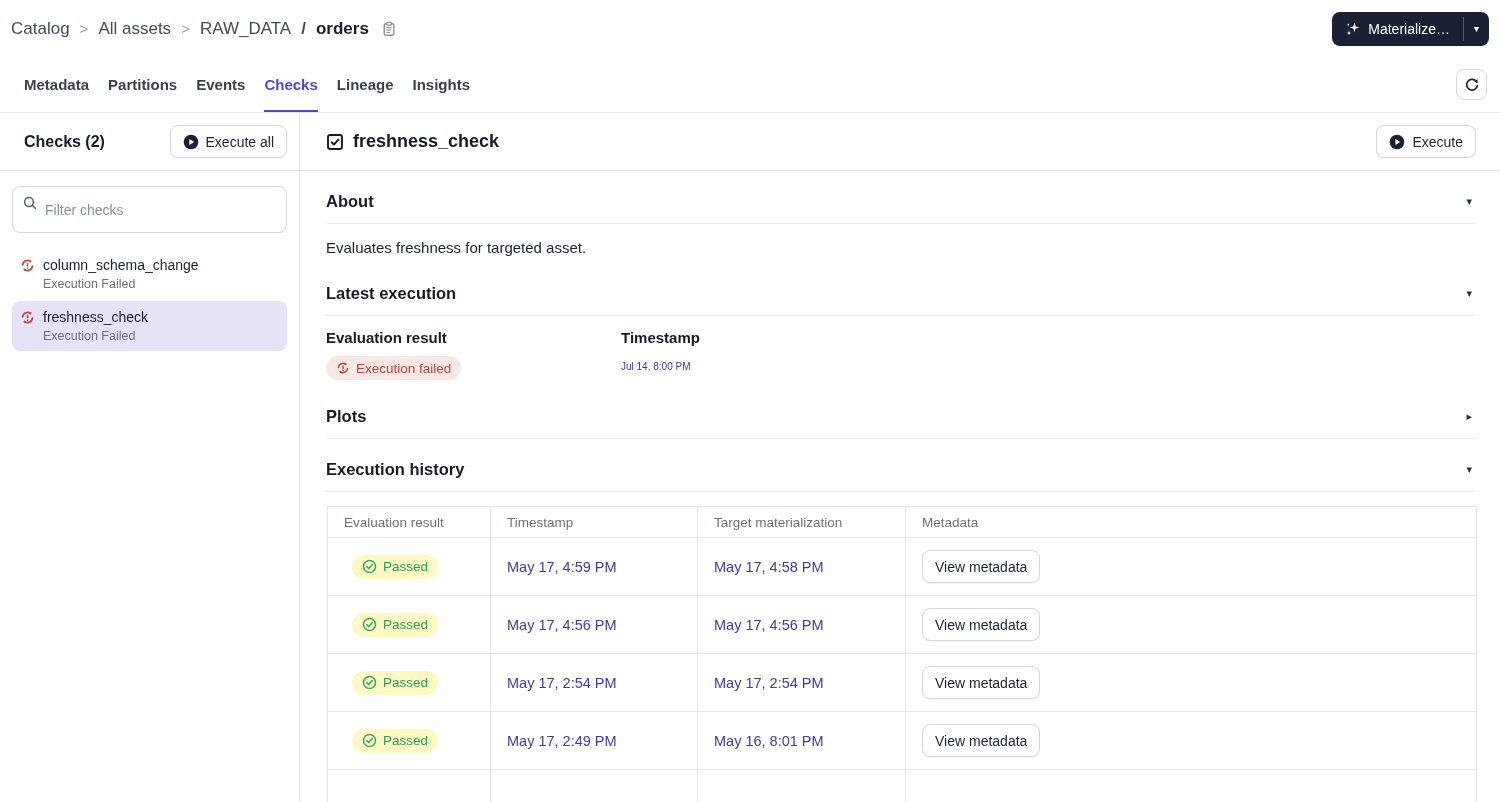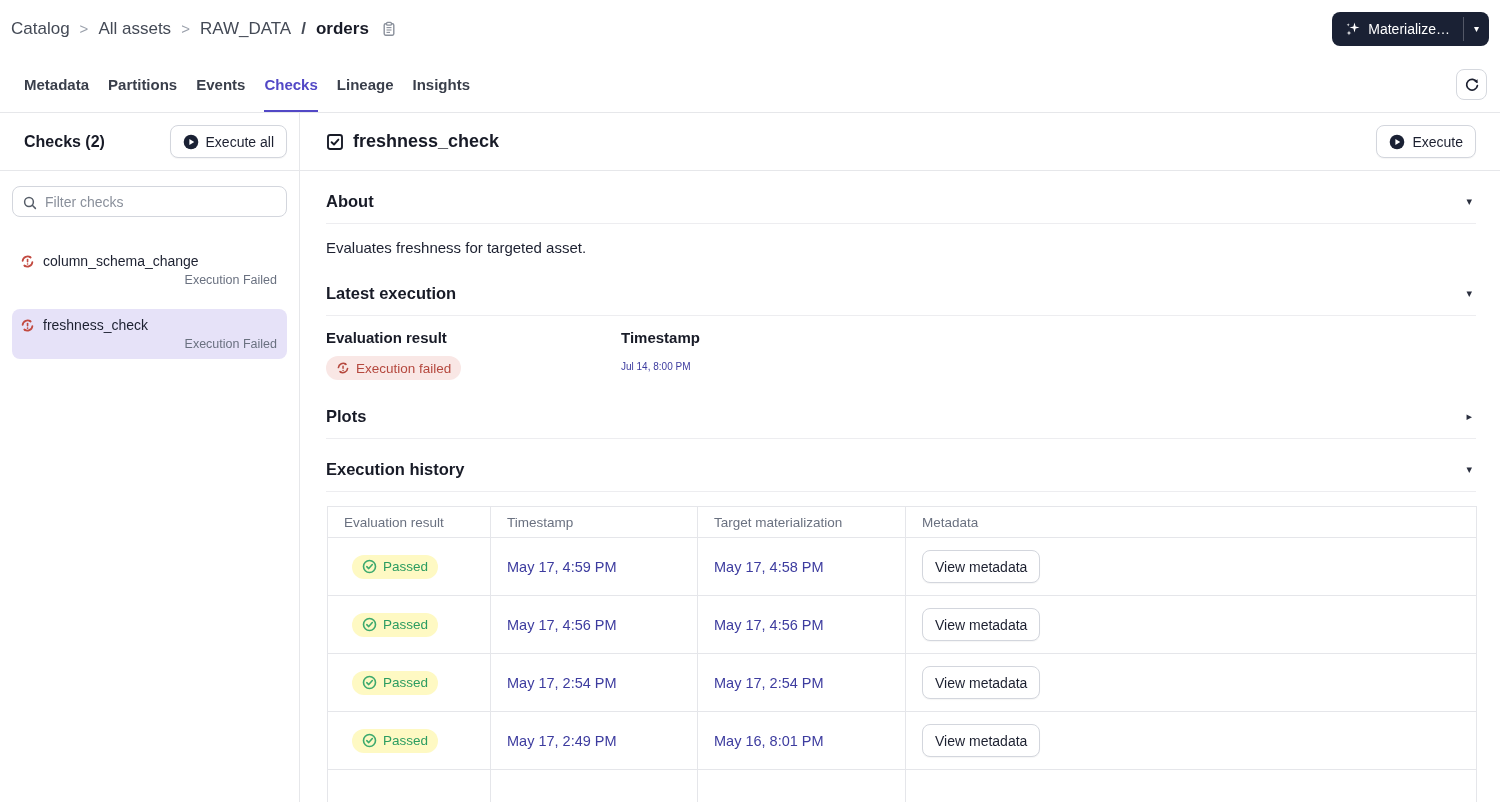--- a/index.html
+++ b/index.html
@@ -35,25 +35,25 @@
 
   
   .content { flex:1; display:flex; min-height:0; }
 
   
   .sidebar { width:300px; border-right:1px solid #e6e7ea; display:flex; flex-direction:column; }
   .sidebar-header { height:58px; display:flex; align-items:center; justify-content:space-between; padding:0 12px 0 24px; border-bottom:1px solid #e6e7ea; }
   .sidebar-title { font-size:16px; font-weight:700; color:#181b27; }
   .btn { display:inline-flex; align-items:center; gap:7px; background:#fff; border:1px solid #d3d6dd; border-radius:8px; height:33px; padding:0 12px; font-size:14px; color:#1c2030; cursor:pointer; box-shadow:0 1px 1px rgba(16,22,26,0.04); font-family:inherit; }
   .filter-wrap { margin:15px 12px 10px 12px; position:relative; }
-  .filter-input { width:100%; height:31px; border:1px solid #d3d6dd; border-radius:8px; padding:0 10px 0 32px; font-size:14px; color:#1c2030; outline:none; font-family:inherit; }
+  .filter-input { width:100%; height:47px; border:1px solid #d3d6dd; border-radius:8px; padding:0 10px 0 32px; font-size:14px; color:#1c2030; outline:none; font-family:inherit; }
   .filter-input::placeholder { color:#8a909b; }
   .filter-icon { position:absolute; left:10px; top:9px; }
   .check-list { padding:4px 0; }
-  .check-item { margin:14px 12px; padding:8px 10px 8px 8px; border-radius:8px; cursor:pointer;text-align:right; }
+  .check-item { margin:2px 12px; padding:8px 10px 8px 8px; border-radius:8px; cursor:pointer; }
   .check-item.selected { background:#e6e2f8; }
   .check-item-top { display:flex; align-items:center; gap:8px; }
   .check-item-name { font-size:14px; color:#1c2030; }
   .check-item-status { font-size:12.5px; color:#6a7180; margin:4px 0 0 23px; }
 
   
   .main { flex:1; display:flex; flex-direction:column; min-width:0; }
   .main-header { height:58px; display:flex; align-items:center; justify-content:space-between; padding:0 24px 0 26px; border-bottom:1px solid #e6e7ea; }
   .main-title-wrap { display:flex; align-items:center; gap:9px; }
   .main-title { font-size:18px; font-weight:700; color:#181b27; }

